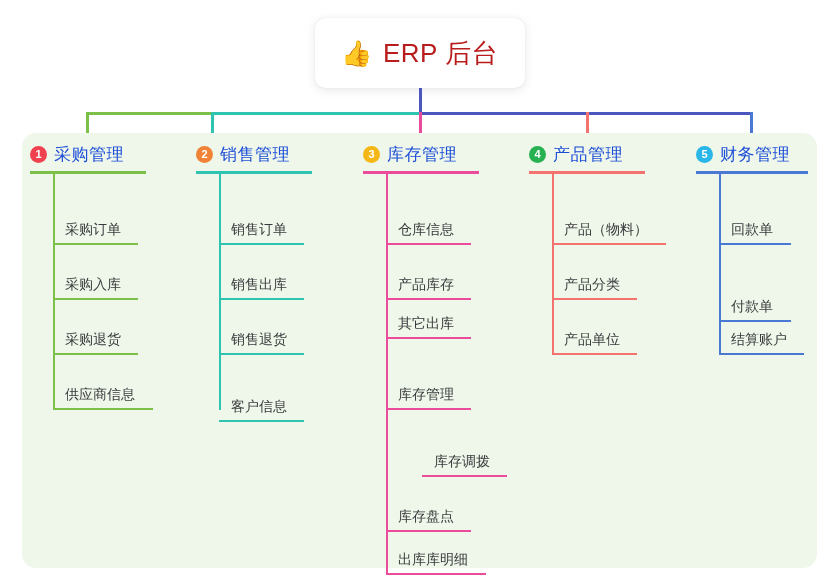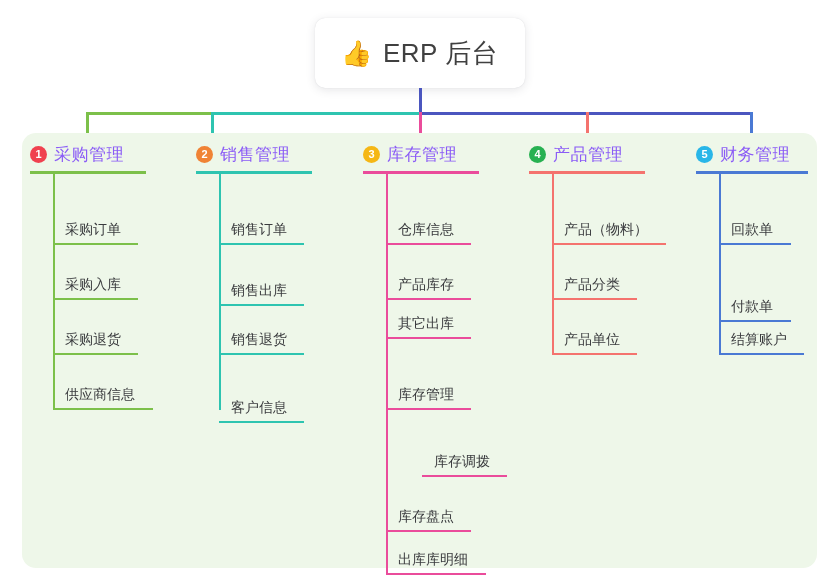--- a/index.html
+++ b/index.html
@@ -36,21 +36,21 @@
     gap: 10px;
     box-sizing: border-box;
   }
   .title-emoji {
     font-size: 25px;
     line-height: 1;
     color: #e8a93a;
   }
   .title-text {
     font-size: 26px;
-    color: #404040;
+    color: #b91c1c;
     letter-spacing: 0.5px;
     white-space: nowrap;
     text-align: center;
   }
 
   
   .conn {
     position: absolute;
   }
   .conn-v {
@@ -91,21 +91,21 @@
     border-radius: 50%;
     color: #ffffff;
     font-size: 11px;
     line-height: 17px;
     text-align: center;
     font-weight: bold;
     flex: none;
   }
   .col-title {
     font-size: 17px;
-    color: #8b5cf6;
+    color: #1d4ed8;
     letter-spacing: 0.5px;
   }
   .col-underline {
     position: absolute;
     top: 38px;
     left: 0;
     height: 3px;
   }
   .col-spine {
     position: absolute;
@@ -184,29 +184,29 @@
           <div class="col-head">
             <span class="badge" style="background: rgb(240, 131, 53);">2</span>
             <span class="col-title">销售管理</span>
           </div>
           <div class="col-underline" style="width: 116px; background: rgb(46, 196, 176);"></div>
           <div class="col-spine" style="top: 40px; height: 237px; background: rgb(46, 196, 176);"></div>
           <div class="item" style="top: 57px; width: 85px; height: 55px;">
             <span class="item-label">销售订单</span>
             <div class="item-rule" style="width: 85px; background: rgb(46, 196, 176);"></div>
           </div>
-          <div class="item" style="top: 118px; width: 85px; height: 55px;">
+          <div class="item" style="top: 112px; width: 85px; height: 55px;">
             <span class="item-label">销售出库</span>
             <div class="item-rule" style="width: 85px; background: rgb(46, 196, 176);"></div>
           </div>
           <div class="item" style="top: 167px; width: 85px; height: 55px;">
             <span class="item-label">销售退货</span>
             <div class="item-rule" style="width: 85px; background: rgb(46, 196, 176);"></div>
           </div>
-          <div class="item" style="top: 233px; width: 85px; height: 57px;">
+          <div class="item" style="top: 222px; width: 85px; height: 67px;">
             <span class="item-label">客户信息</span>
             <div class="item-rule" style="width: 85px; background: rgb(46, 196, 176);"></div>
           </div>
         </div>
         <div class="column" style="left: 341px; height: 435px;">
           <div class="col-head">
             <span class="badge" style="background: rgb(245, 183, 21);">3</span>
             <span class="col-title">库存管理</span>
           </div>
           <div class="col-underline" style="width: 116px; background: rgb(234, 76, 155);"></div>

